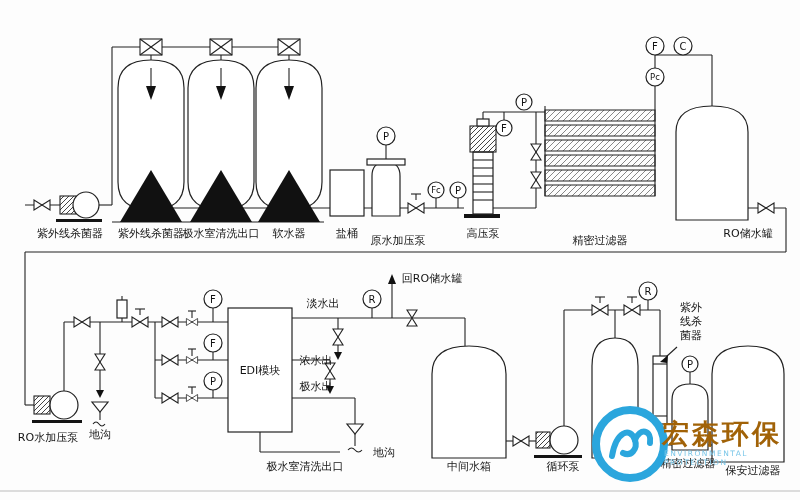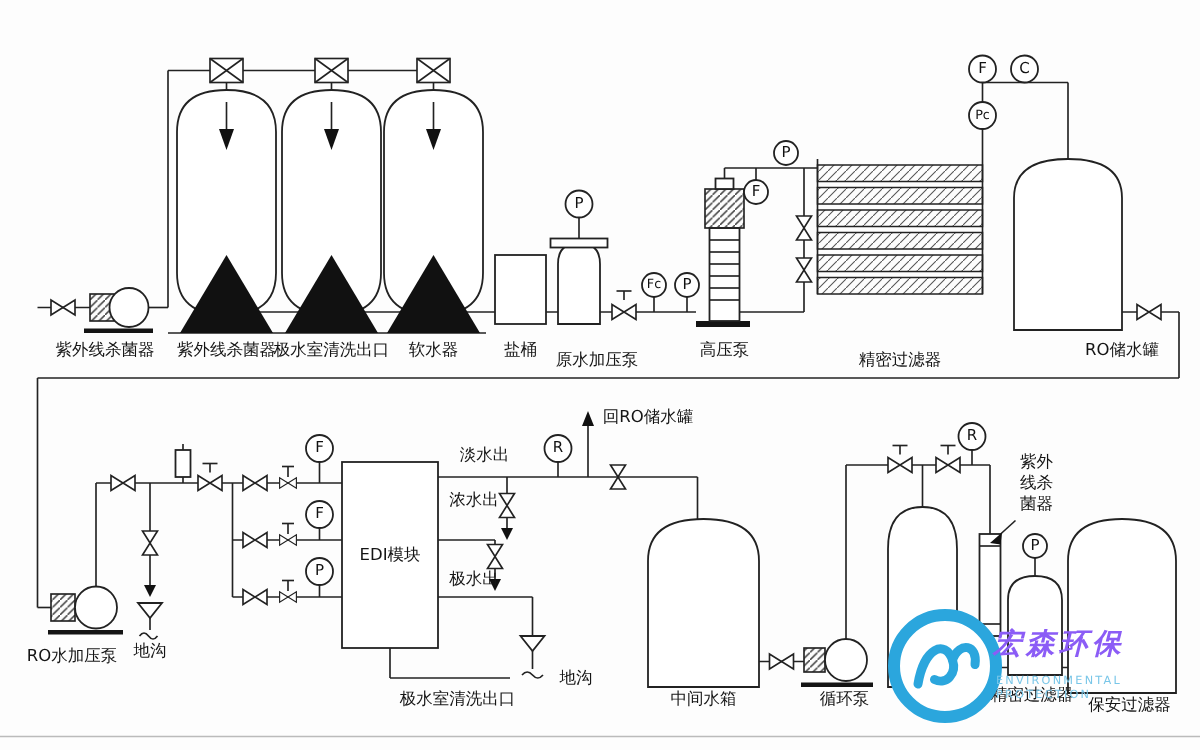--- a/index.html
+++ b/index.html
@@ -12,21 +12,21 @@
   .sym{fill:#fff;stroke:#222;stroke-width:1.1;}
   .dk{fill:#141414;stroke:none;}
   .blk{fill:#111;stroke:none;}
   .hatchrect{fill:url(#hatch);stroke:#222;stroke-width:1.1;}
   .mem{fill:url(#mem);stroke:#222;stroke-width:1;}
   .lbl{position:absolute;transform:translate(-50%,-50%);font-size:11px;color:#151515;white-space:nowrap;}
   .lbl.v{width:26px;white-space:normal;word-break:break-all;line-height:1.25;text-align:right;}
   .ins{position:absolute;transform:translate(-50%,-50%);font-size:10px;color:#111;}
   .ins.sm{font-size:8.5px;}
   .wm{position:absolute;left:0;top:0;width:800px;height:500px;pointer-events:none;z-index:5;}
-  .wm-brand{position:absolute;left:662px;top:416px;font-size:19px;font-weight:bold;color:#8b5cf6;letter-spacing:3px;font-style:italic;}
+  .wm-brand{position:absolute;left:662px;top:416px;font-size:27px;font-weight:bold;color:#a16207;letter-spacing:3px;}
   .wm-tag{position:absolute;left:664px;top:449px;font-size:7.5px;color:#79c6e8;letter-spacing:1.5px;}
 </style>
 </head>
 <body>
 
 <div id="stage">
 <svg width="800" height="500" viewBox="0 0 800 500">
   <defs>
     <pattern id="hatch" width="5" height="5" patternUnits="userSpaceOnUse">
       <path d="M0,5 L5,0" stroke="#444" stroke-width="1"></path>
@@ -292,21 +292,21 @@
 <div class="lbl" style="left:289px;top:233px">软水器</div>
 <div class="lbl" style="left:347px;top:233px">盐桶</div>
 <div class="lbl" style="left:398px;top:240px">原水加压泵</div>
 <div class="lbl" style="left:483px;top:233px">高压泵</div>
 <div class="lbl" style="left:600px;top:240px">精密过滤器</div>
 <div class="lbl" style="left:748px;top:233px">RO储水罐</div>
 <div class="lbl" style="left:48px;top:437px">RO水加压泵</div>
 <div class="lbl" style="left:100px;top:434px">地沟</div>
 <div class="lbl" style="left:260px;top:370px">EDI模块</div>
 <div class="lbl" style="left:323px;top:303px">淡水出</div>
-<div class="lbl" style="left:316px;top:333px">浓水出</div>
+<div class="lbl" style="left:316px;top:360px">浓水出</div>
 <div class="lbl" style="left:316px;top:386px">极水出</div>
 <div class="lbl" style="left:432px;top:278px">回RO储水罐</div>
 <div class="lbl" style="left:384px;top:452px">地沟</div>
 <div class="lbl" style="left:305px;top:466px">极水室清洗出口</div>
 <div class="lbl" style="left:469px;top:466px">中间水箱</div>
 <div class="lbl" style="left:563px;top:466px">循环泵</div>
 <div class="lbl v" style="left:689px;top:322px">紫外线杀菌器</div>
 <div class="lbl" style="left:688px;top:463px">精密过滤器</div>
 <div class="lbl" style="left:753px;top:470px">保安过滤器</div>
 

